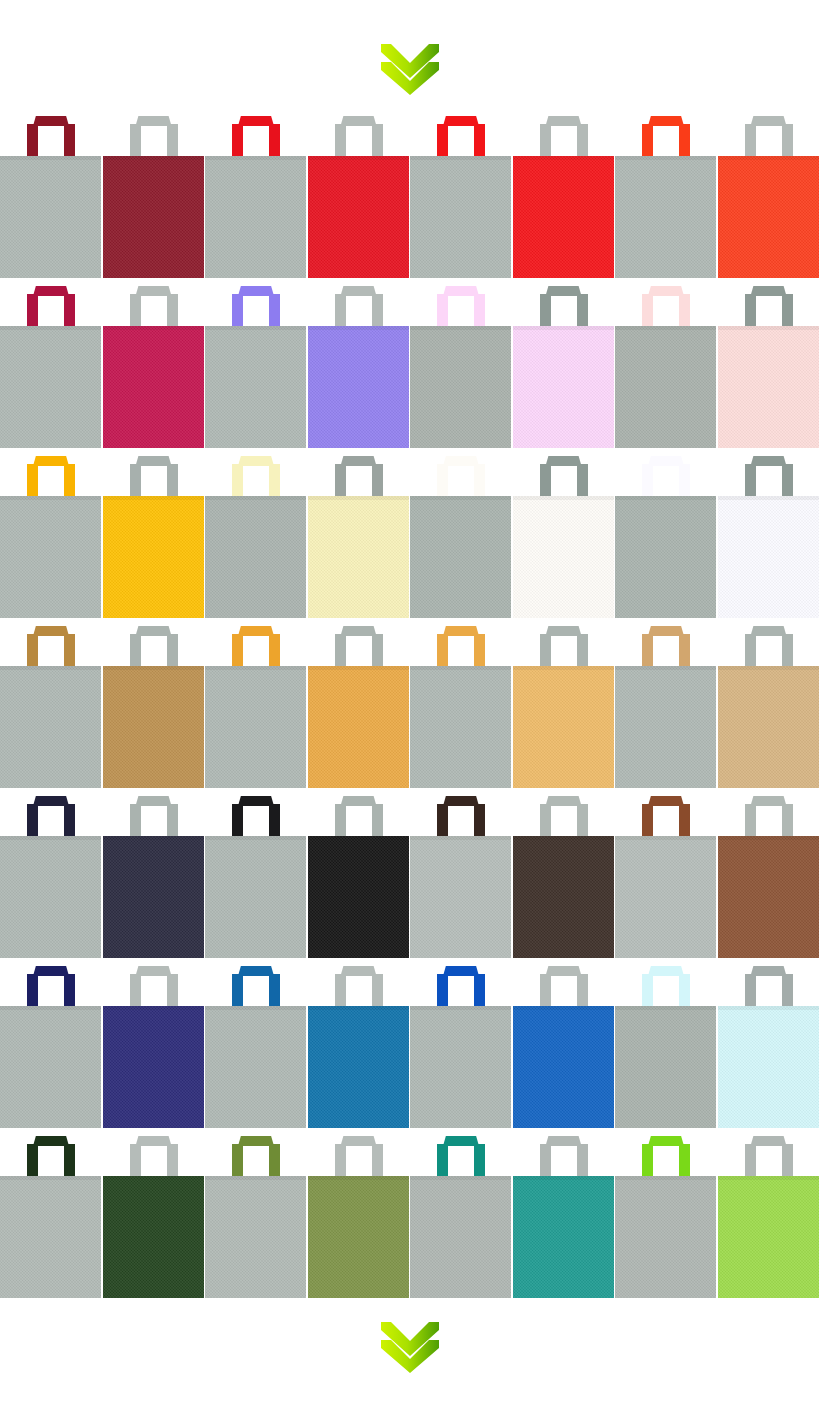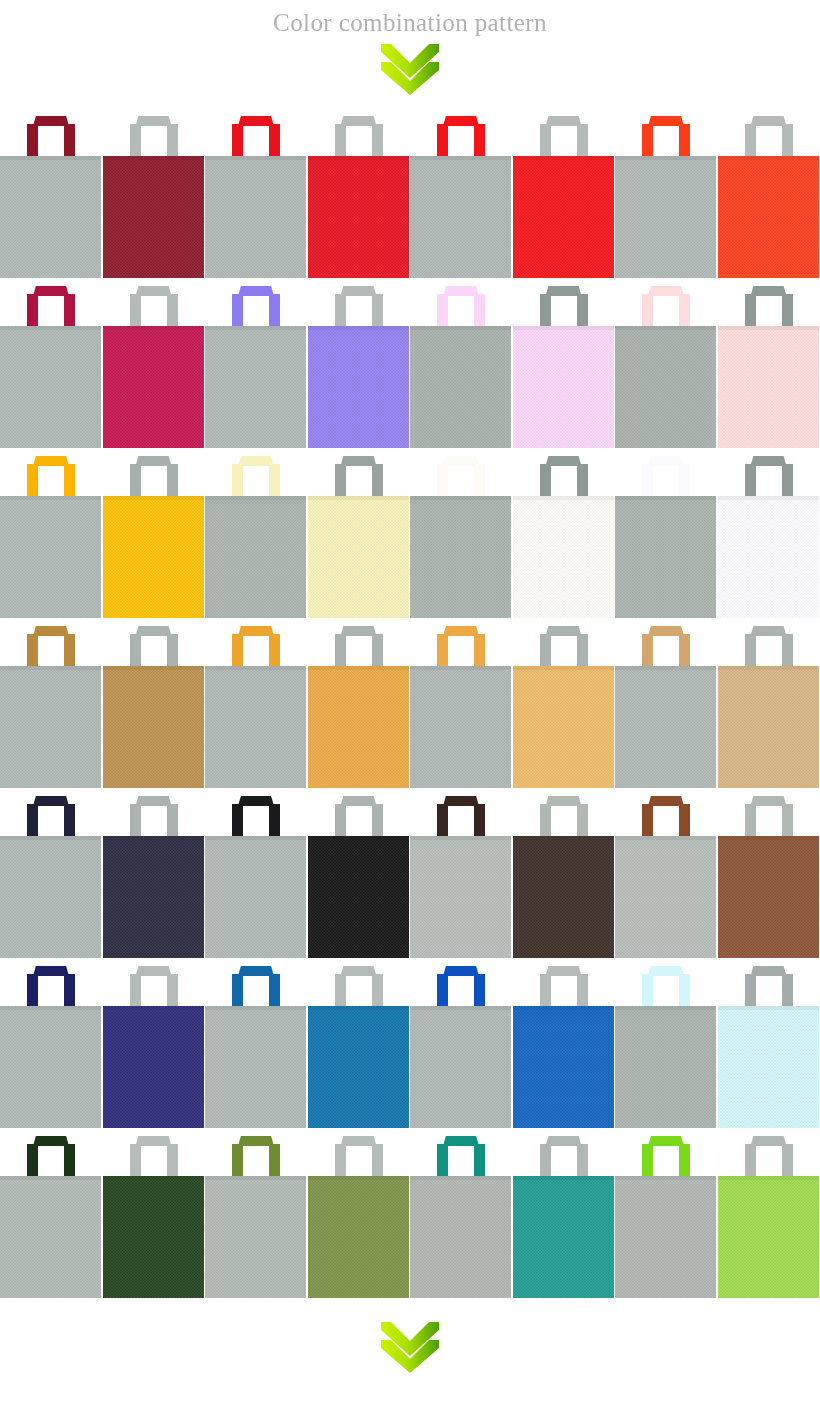--- a/index.html
+++ b/index.html
@@ -98,21 +98,20 @@
   .handle .top,.handle .post-l,.handle .post-r{
     background-image:
       repeating-linear-gradient(45deg, rgba(255,255,255,0.05) 0 1px, rgba(0,0,0,0.05) 1px 2px);
   }
 </style>
 </head>
 <body>
 
 <div id="page">
 
-  <div class="page-title">Color combination pattern</div>
 
   <div class="chevron-wrap chevron-top">
     <svg class="chevron-svg" width="62" height="54" viewBox="0 0 62 54">
       <defs>
         <linearGradient id="gradTop" x1="0" y1="0" x2="1" y2="0">
           <stop offset="0%" stop-color="#cdf200"></stop>
           <stop offset="45%" stop-color="#a9e000"></stop>
           <stop offset="100%" stop-color="#4e9e04"></stop>
         </linearGradient>
       </defs>

